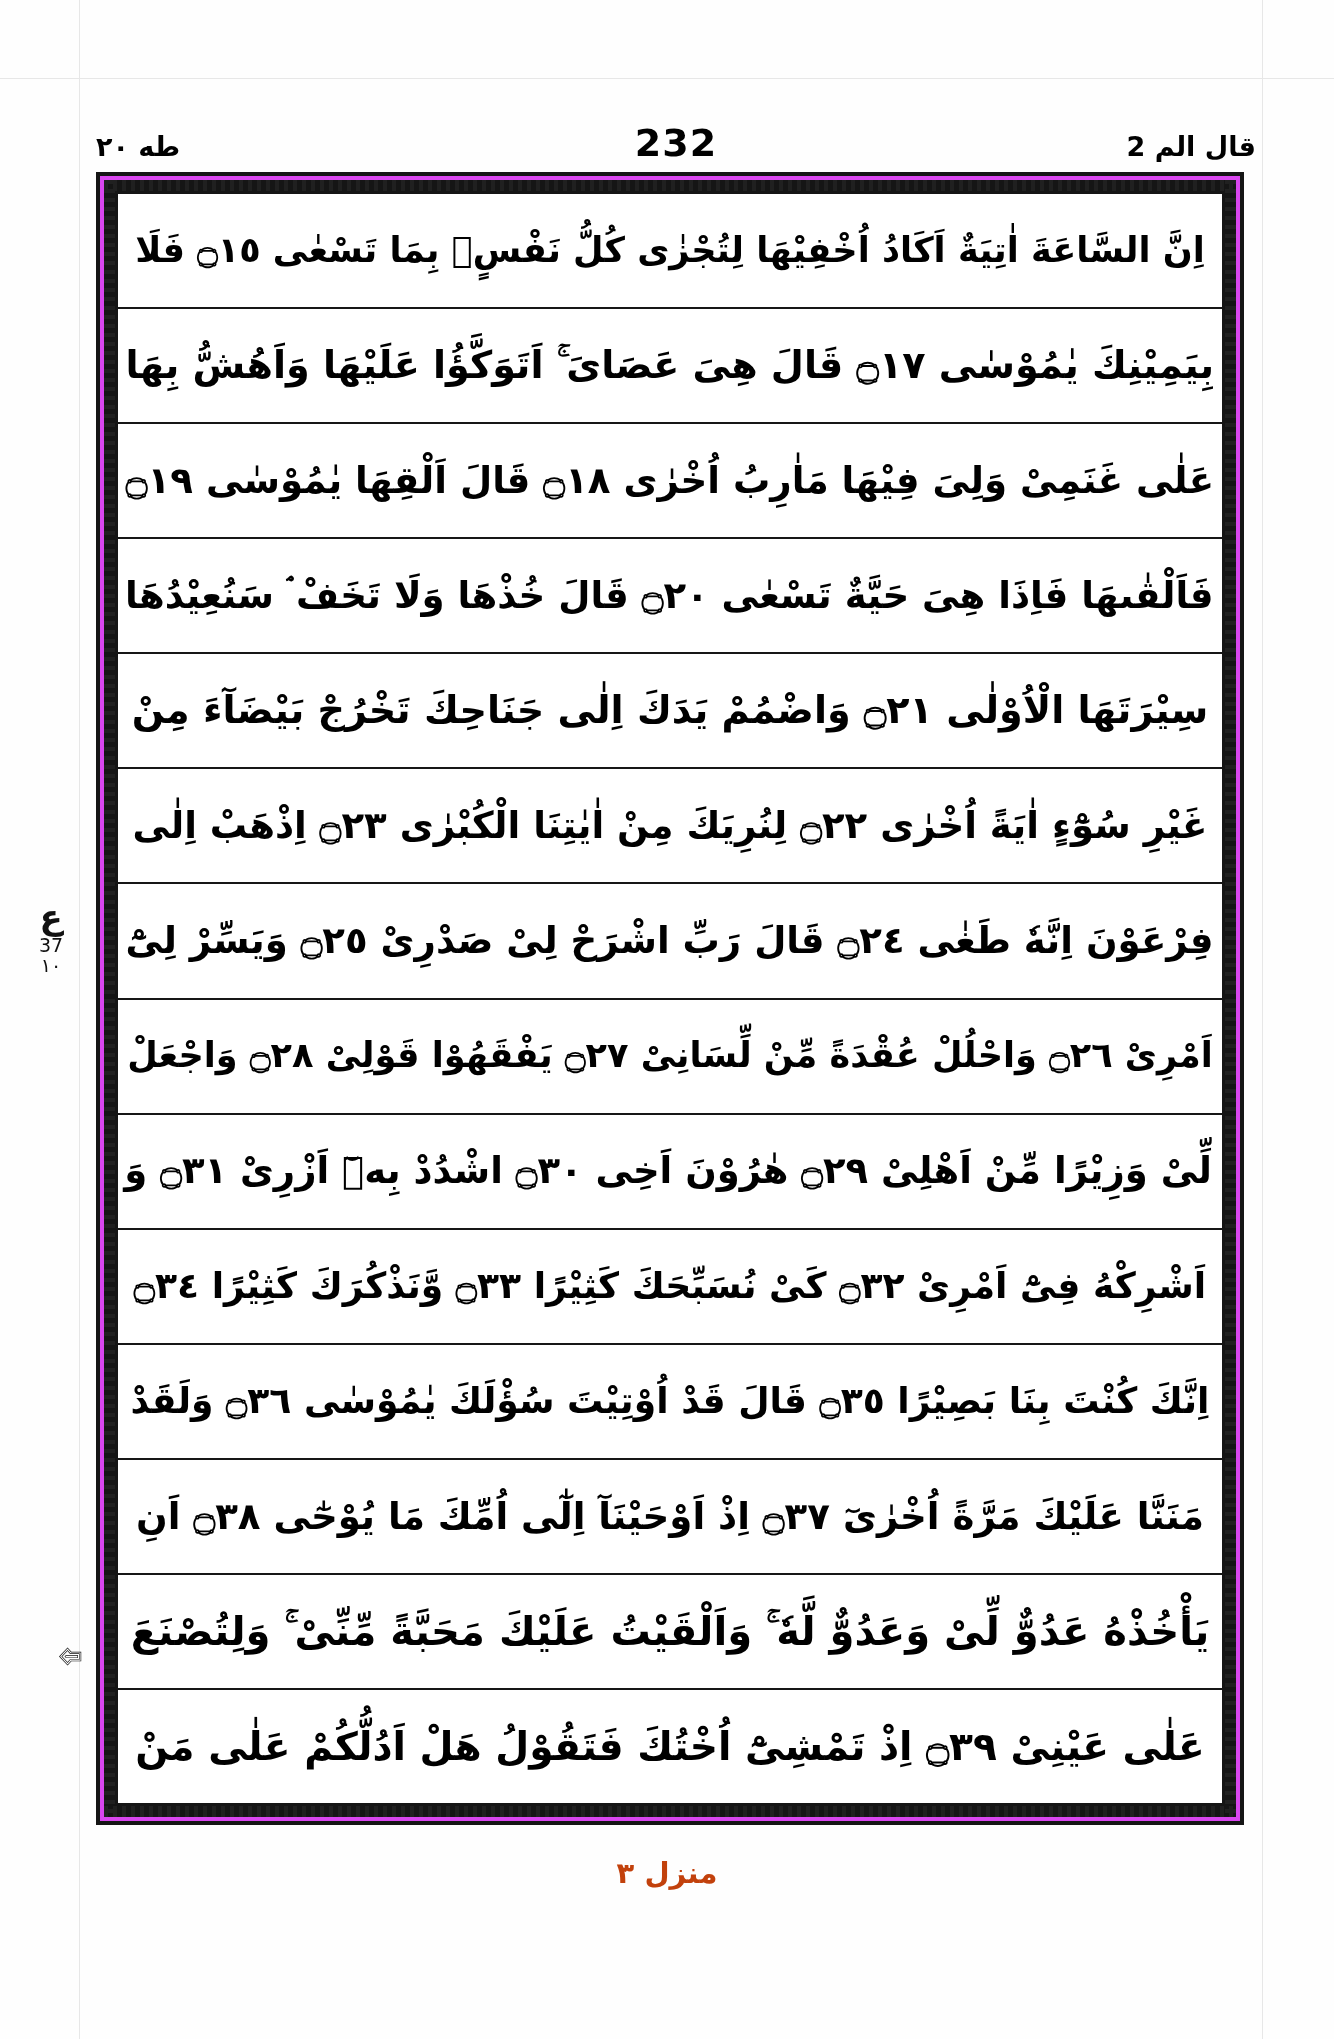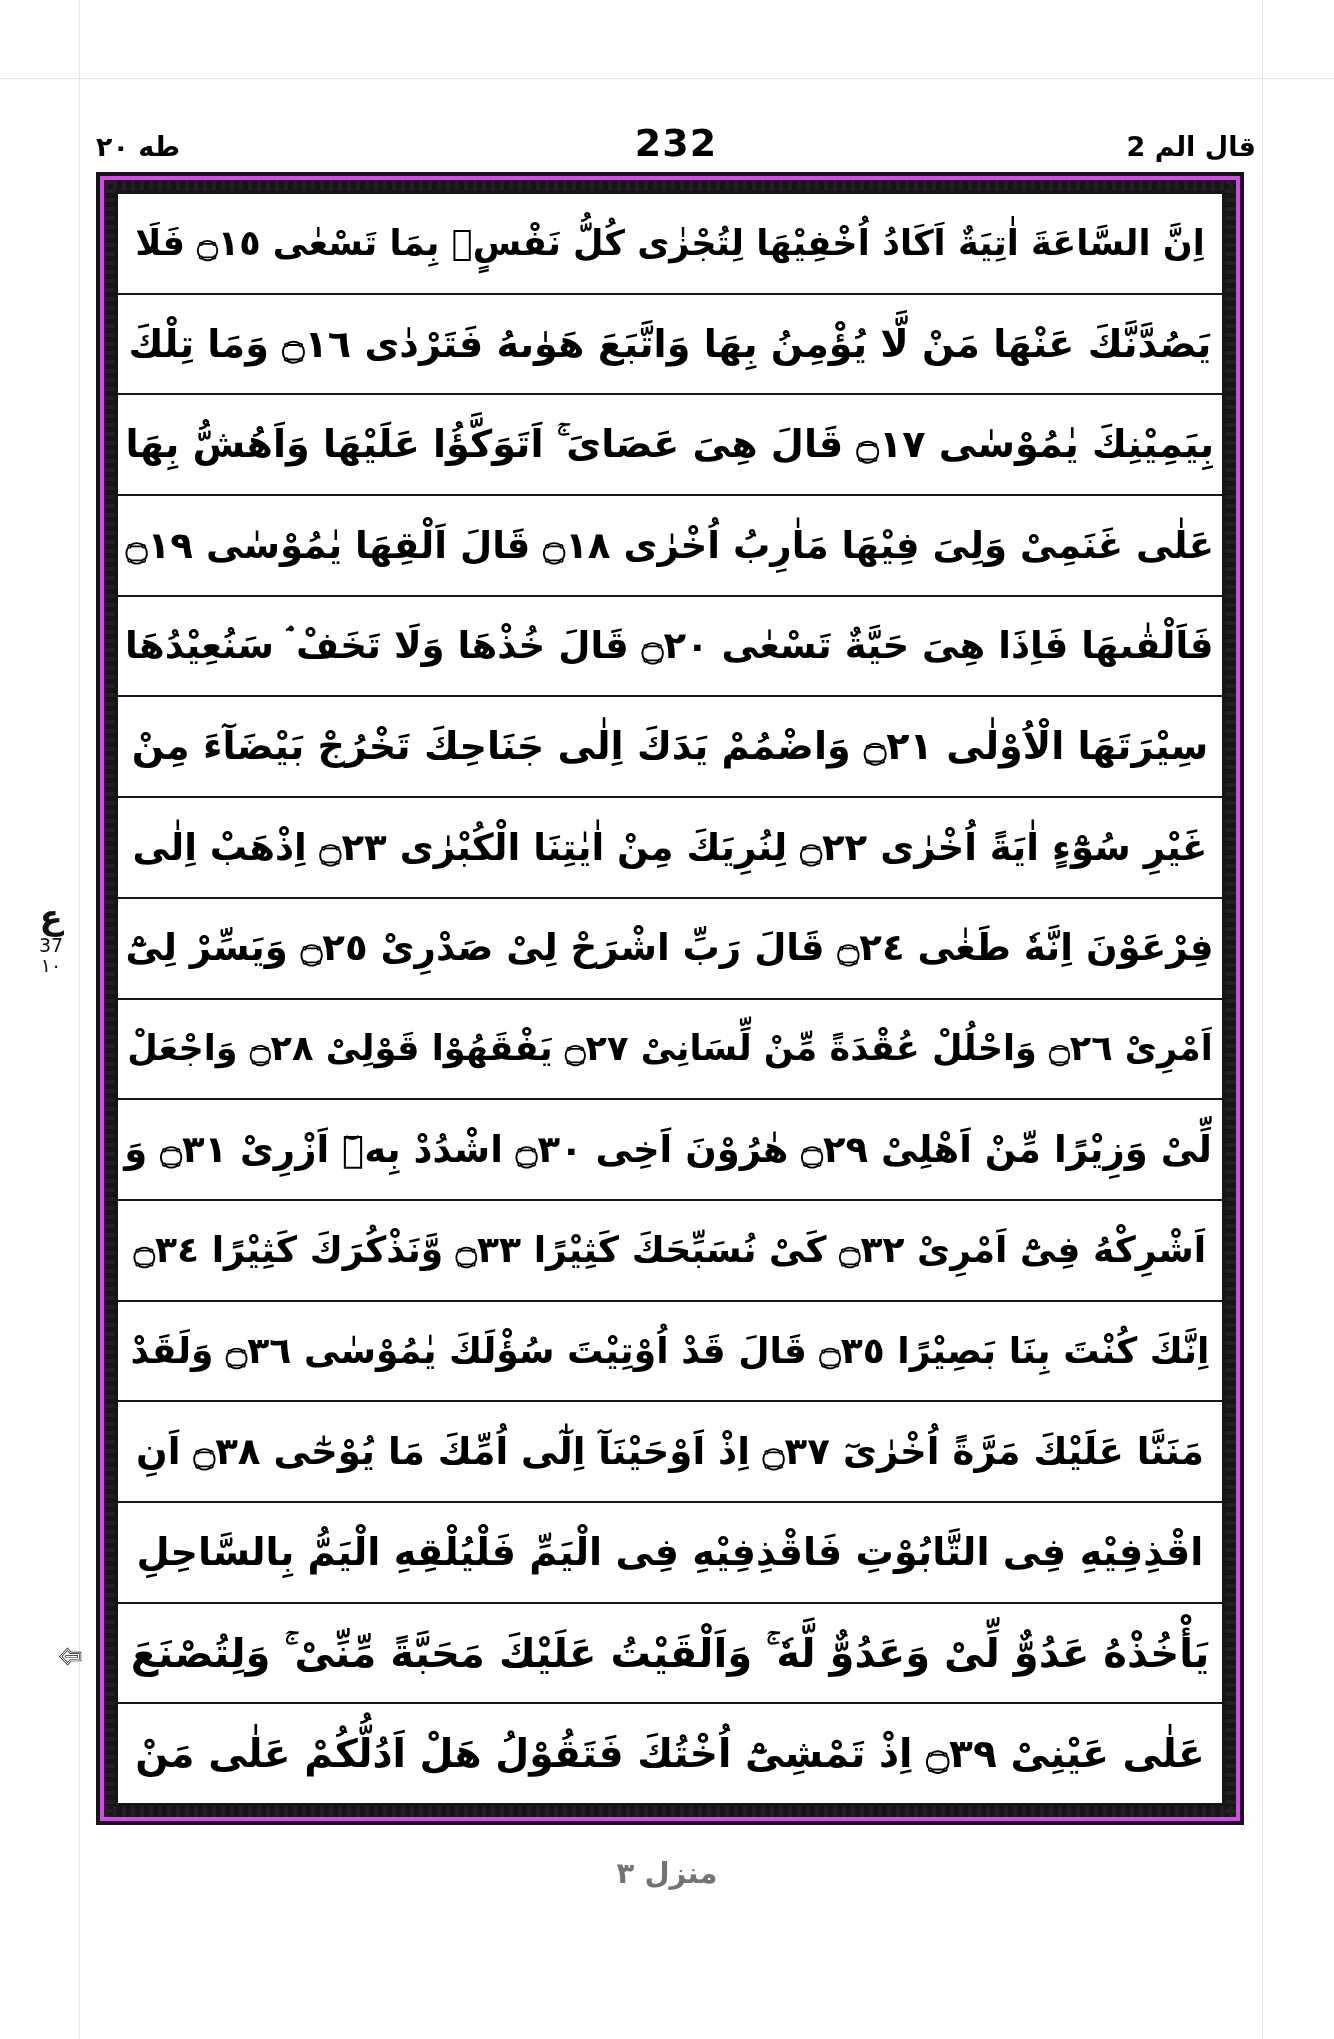--- a/index.html
+++ b/index.html
@@ -180,21 +180,21 @@
     position: absolute;
     top: 1856px;
     left: 0;
     right: 0;
     text-align: center;
     direction: rtl;
   }
   #footer .manzil {
     font-family: "DejaVu Sans", sans-serif;
     font-size: 29px;
-    color: #737373;
+    color: #c2410c;
     font-weight: 600;
   }
 </style>
 </head>
 <body>
 
 <div id="page">
 
   <div class="edge-guide v" style="left:79px;"></div>
   <div class="edge-guide v" style="left:1262px;"></div>
@@ -211,23 +211,20 @@
   <div id="text-block">
     <div id="beads"></div>
 
     <div id="inner-frame">
       <div id="lines">
 
         <div class="ayah-line">
           <span class="ayah-text" style="font-size: 35px; transform: scaleX(1.004);">اِنَّ السَّاعَةَ اٰتِيَةٌ اَكَادُ اُخْفِيْهَا لِتُجْزٰى كُلُّ نَفْسٍۭ بِمَا تَسْعٰى ۝١٥ فَلَا</span>
         </div>
         <div class="ayah-line">
-          <span class="ayah-text" style="font-size: 38px; transform: scaleX(1.004);">يَصُدَّنَّكَ عَنْهَا مَنْ لَّا يُؤْمِنُ بِهَا وَاتَّبَعَ هَوٰىهُ فَتَرْدٰى ۝١٦ وَمَا تِلْكَ</span>
-        </div>
-        <div class="ayah-line">
           <span class="ayah-text" style="font-size: 38px; transform: scaleX(1.004);">بِيَمِيْنِكَ يٰمُوْسٰى ۝١٧ قَالَ هِىَ عَصَاىَ ۚ اَتَوَكَّؤُا عَلَيْهَا وَاَهُشُّ بِهَا</span>
         </div>
         <div class="ayah-line">
           <span class="ayah-text" style="font-size: 37px; transform: scaleX(1.004);">عَلٰى غَنَمِىْ وَلِىَ فِيْهَا مَاٰرِبُ اُخْرٰى ۝١٨ قَالَ اَلْقِهَا يٰمُوْسٰى ۝١٩</span>
         </div>
         <div class="ayah-line">
           <span class="ayah-text" style="font-size: 37px; transform: scaleX(1.003);">فَاَلْقٰىهَا فَاِذَا هِىَ حَيَّةٌ تَسْعٰى ۝٢٠ قَالَ خُذْهَا وَلَا تَخَفْ ۘ سَنُعِيْدُهَا</span>
         </div>
         <div class="ayah-line">
           <span class="ayah-text" style="font-size: 38px; transform: scaleX(1.004);">سِيْرَتَهَا الْاُوْلٰى ۝٢١ وَاضْمُمْ يَدَكَ اِلٰى جَنَاحِكَ تَخْرُجْ بَيْضَآءَ مِنْ</span>
@@ -245,23 +242,20 @@
           <span class="ayah-text" style="font-size: 37px;">لِّىْ وَزِيْرًا مِّنْ اَهْلِىْ ۝٢٩ هٰرُوْنَ اَخِى ۝٣٠ اشْدُدْ بِهٖٓ اَزْرِىْ ۝٣١ وَ</span>
         </div>
         <div class="ayah-line">
           <span class="ayah-text" style="font-size: 36px; transform: scaleX(1.004);">اَشْرِكْهُ فِىْٓ اَمْرِىْ ۝٣٢ كَىْ نُسَبِّحَكَ كَثِيْرًا ۝٣٣ وَّنَذْكُرَكَ كَثِيْرًا ۝٣٤</span>
         </div>
         <div class="ayah-line">
           <span class="ayah-text" style="font-size: 36px; transform: scaleX(1.004);">اِنَّكَ كُنْتَ بِنَا بَصِيْرًا ۝٣٥ قَالَ قَدْ اُوْتِيْتَ سُؤْلَكَ يٰمُوْسٰى ۝٣٦ وَلَقَدْ</span>
         </div>
         <div class="ayah-line">
           <span class="ayah-text" style="font-size: 37px; transform: scaleX(1.004);">مَنَنَّا عَلَيْكَ مَرَّةً اُخْرٰىٓ ۝٣٧ اِذْ اَوْحَيْنَآ اِلٰٓى اُمِّكَ مَا يُوْحٰٓى ۝٣٨ اَنِ</span>
-        </div>
-        <div class="ayah-line">
-          <span class="ayah-text" style="font-size: 38px; transform: scaleX(1.004);">اقْذِفِيْهِ فِى التَّابُوْتِ فَاقْذِفِيْهِ فِى الْيَمِّ فَلْيُلْقِهِ الْيَمُّ بِالسَّاحِلِ</span>
         </div>
         <div class="ayah-line">
           <span class="ayah-text" style="font-size: 40px; transform: scaleX(1.004);">يَأْخُذْهُ عَدُوٌّ لِّىْ وَعَدُوٌّ لَّهٗ ۚ وَاَلْقَيْتُ عَلَيْكَ مَحَبَّةً مِّنِّىْ ۚ وَلِتُصْنَعَ</span>
         </div>
         <div class="ayah-line">
           <span class="ayah-text" style="font-size: 39px; transform: scaleX(1.004);">عَلٰى عَيْنِىْ ۝٣٩ اِذْ تَمْشِىْٓ اُخْتُكَ فَتَقُوْلُ هَلْ اَدُلُّكُمْ عَلٰى مَنْ</span>
         </div>
 
       </div>
     </div>

